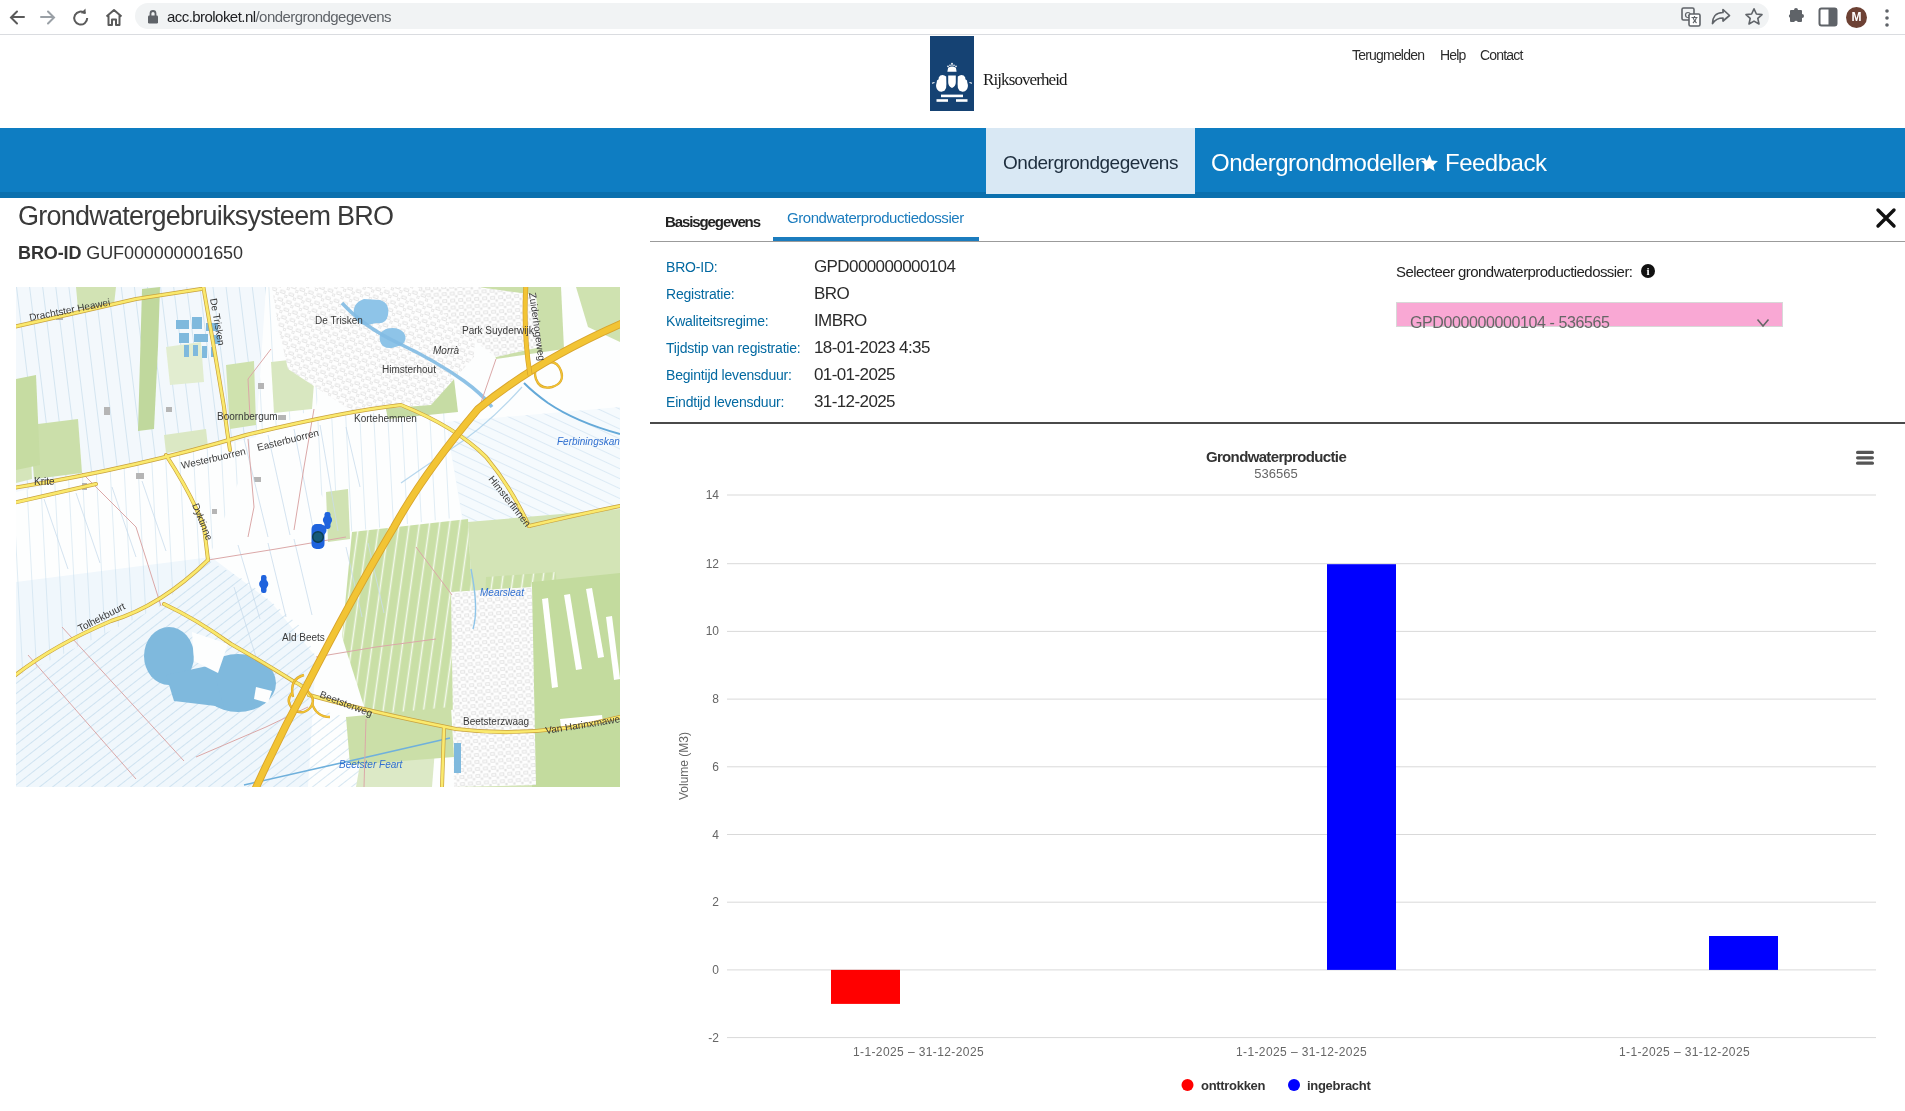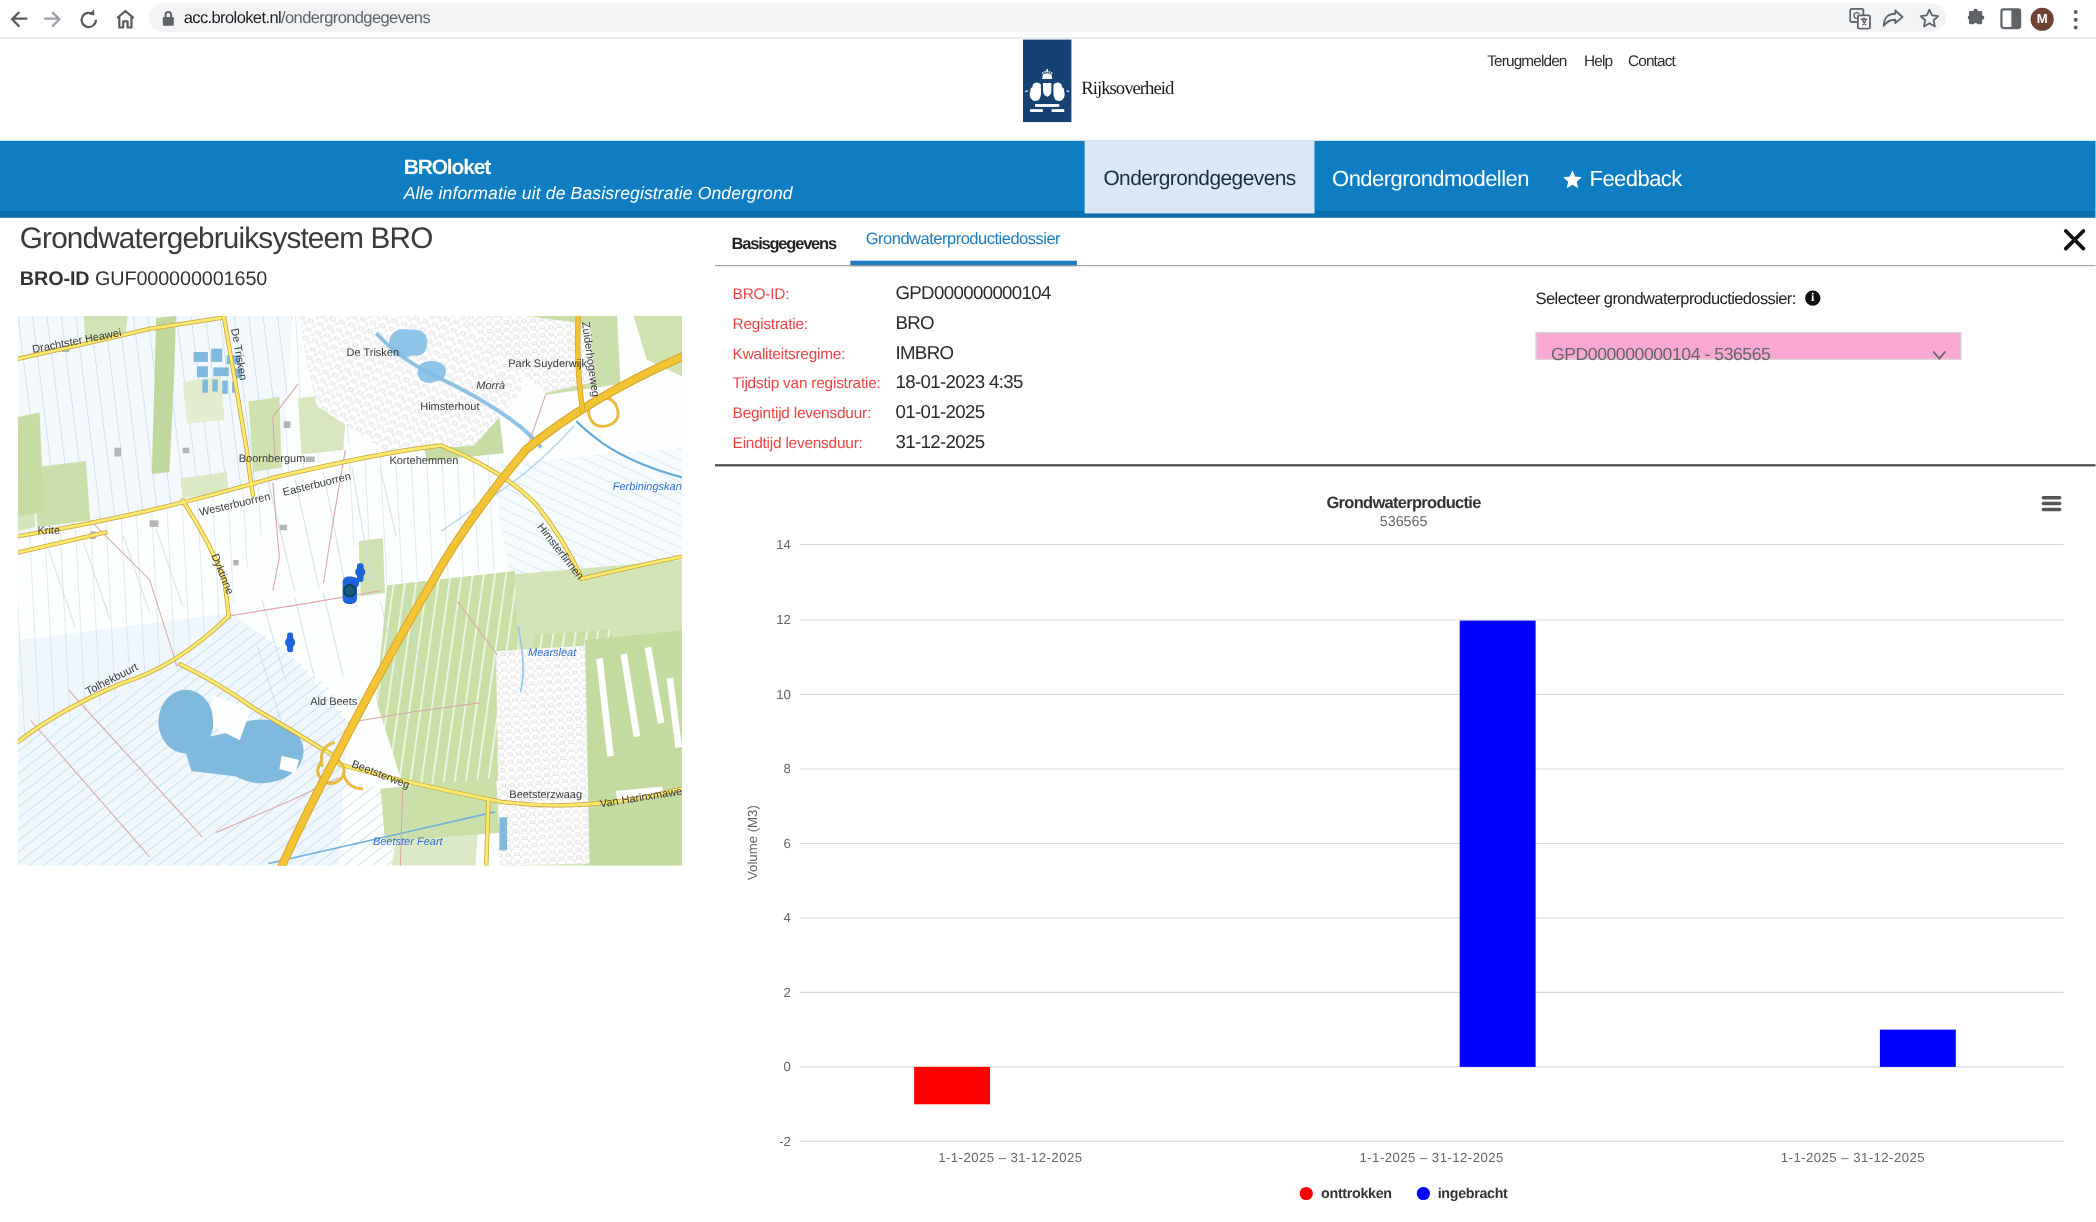--- a/index.html
+++ b/index.html
@@ -24,30 +24,30 @@
     font-size:17px; letter-spacing:-0.9px; color:#1a1a1a; }
   .toplink { position:absolute; top:11px; font-size:14px; letter-spacing:-0.8px; color:#2c2c2c; }
   
   #nav { position:absolute; left:0; top:128px; width:1905px; height:70px;
     background:linear-gradient(#0e7dc2 0 64px, #0b70ae 64px 70px); }
   #brand { position:absolute; left:367px; top:12px; color:#fff; }
   #brand .t1 { font-size:19px; font-weight:bold; letter-spacing:-1px; line-height:25px; }
   #brand .t2 { font-size:16px; font-style:italic; letter-spacing:0.1px; line-height:23px; }
   #activetab { position:absolute; left:986px; top:0; width:209px; height:66px;
     background:#d9e8f4; color:#1d2d3d; font-size:19px; letter-spacing:-0.5px; line-height:70px; text-align:center; }
-  .navitem { position:absolute; top:0; height:70px; color:#fff; font-size:20px; letter-spacing:-0.5px; line-height:70px; }
+  .navitem { position:absolute; top:0; height:70px; color:#fff; font-size:24px; letter-spacing:-0.5px; line-height:70px; }
   
   #h1t { position:absolute; left:18px; top:201px; font-size:27px; letter-spacing:-0.75px; color:#3a3a3a; }
   #broid { position:absolute; left:18px; top:243px; font-size:18px; letter-spacing:-0.1px; color:#333; }
   .rtab1 { position:absolute; font-size:15px; letter-spacing:-1.1px; font-weight:bold; color:#222; }
   .rtab2 { position:absolute; font-size:15px; letter-spacing:-0.45px; color:#1b7cbe; }
   #tabunderline { position:absolute; left:773px; top:237px; width:206px; height:5px; background:#1b7cbe; }
   #tabline { position:absolute; left:650px; top:241px; width:1255px; height:1px; background:#9b9b9b; }
   #closex { position:absolute; left:1875px; top:207px; }
-  .flbl { position:absolute; left:666px; font-size:14px; letter-spacing:-0.2px; color:#ef4444; }
+  .flbl { position:absolute; left:666px; font-size:14px; letter-spacing:-0.2px; color:#0369a1; }
   .fval { position:absolute; left:814px; font-size:17px; letter-spacing:-0.6px; color:#2b2b2b; }
   #fieldline { position:absolute; left:650px; top:422px; width:1255px; height:2px; background:#4a4a4a; }
   #sellbl { position:absolute; left:1396px; top:263px; font-size:15px; letter-spacing:-0.55px; color:#222; }
   #infoi { position:absolute; left:1641px; top:264px; width:14px; height:14px; border-radius:50%;
     background:#111; color:#fff; font-size:11px; font-weight:bold; text-align:center; line-height:14px;
     font-family:"Liberation Serif",serif; }
   #selbox { position:absolute; left:1396px; top:302px; width:387px; height:25px;
     background:#f9a8d4; border:1px solid #d8d8d8; }
   #selbox .txt { position:absolute; left:13px; top:11px; font-size:16px; letter-spacing:-0.4px; color:#666; }
   
@@ -125,24 +125,20 @@
       </g>
     </svg>
   </div>
   <div id="rijkstxt">Rijksoverheid</div>
   <div class="toplink" style="left:1352px">Terugmelden</div>
   <div class="toplink" style="left:1440px">Help</div>
   <div class="toplink" style="left:1480px">Contact</div>
 </div>
 
 <div id="nav">
-  <div id="brand">
-    <div class="t1">BROloket</div>
-    <div class="t2">Alle informatie uit de Basisregistratie Ondergrond</div>
-  </div>
   <div id="activetab">Ondergrondgegevens</div>
   <div class="navitem" style="left:1211px">Ondergrondmodellen</div>
   <svg class="abs" style="left:1420px;top:26px" width="19" height="19" viewBox="0 0 19 19">
     <path d="M9.5 0.8 L11.9 6.5 L18 7.1 L13.4 11.2 L14.7 17.2 L9.5 14 L4.3 17.2 L5.6 11.2 L1 7.1 L7.1 6.5 Z" fill="#fff"></path>
   </svg>
   <div class="navitem" style="left:1445px">Feedback</div>
 </div>
 
 <div id="h1t">Grondwatergebruiksysteem BRO</div>
 <div id="broid"><b>BRO-ID</b> GUF000000001650</div>

